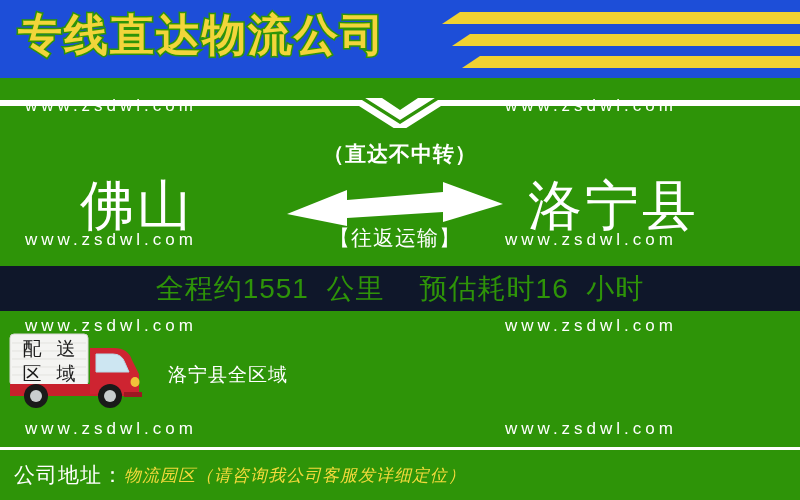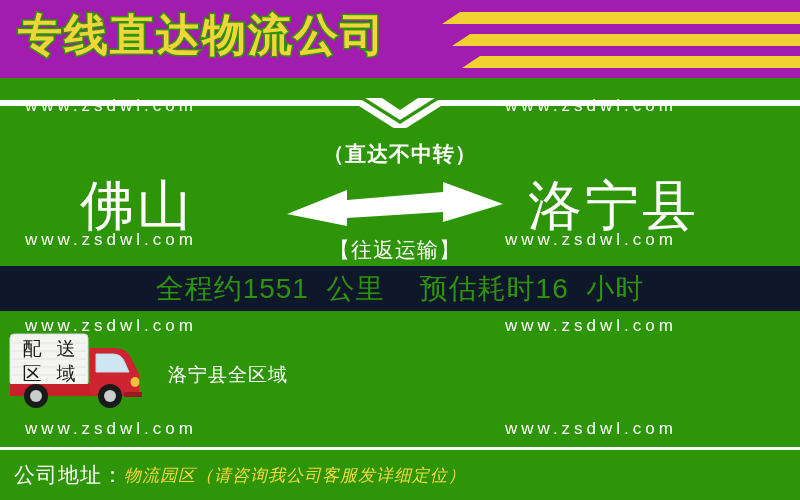--- a/index.html
+++ b/index.html
@@ -15,21 +15,21 @@
     background: #ffffff;
     font-family: "Liberation Sans", "DejaVu Sans", sans-serif;
   }
 
   
   .header {
     position: absolute;
     left: 0; top: 0;
     width: 800px;
     height: 78px;
-    background: #a21caf;
+    background: #1d4ed8;
     overflow: hidden;
   }
   .header-title {
     position: absolute;
     left: 18px;
     top: 6px;
     font-size: 44px;
     font-weight: bold;
     letter-spacing: 2px;
     color: #F2D53A;
@@ -117,21 +117,20 @@
 
   .rt-label {
     position: absolute;
     left: 275px;
     top: 146px;
     width: 240px;
     text-align: center;
     color: #ffffff;
     font-size: 21px;
     letter-spacing: 1px;
-    margin-top: 12px;
   }
 
   
   .dist-bar {
     position: absolute;
     left: 0;
     top: 188px;
     width: 800px;
     height: 45px;
     background: #0f172a;

